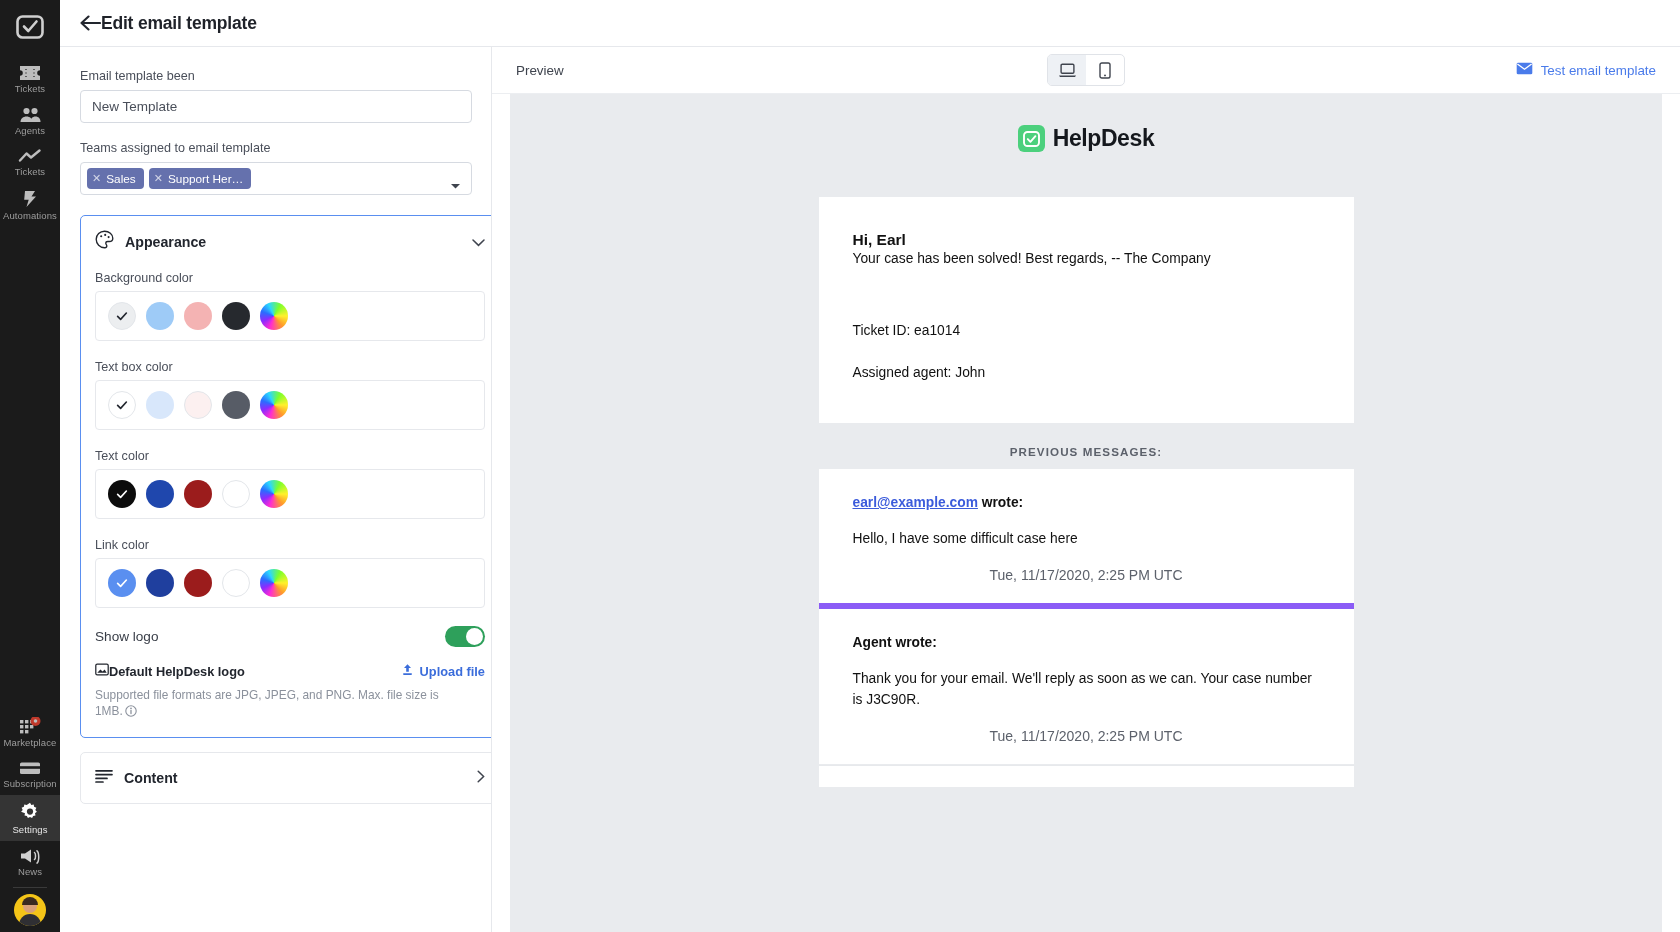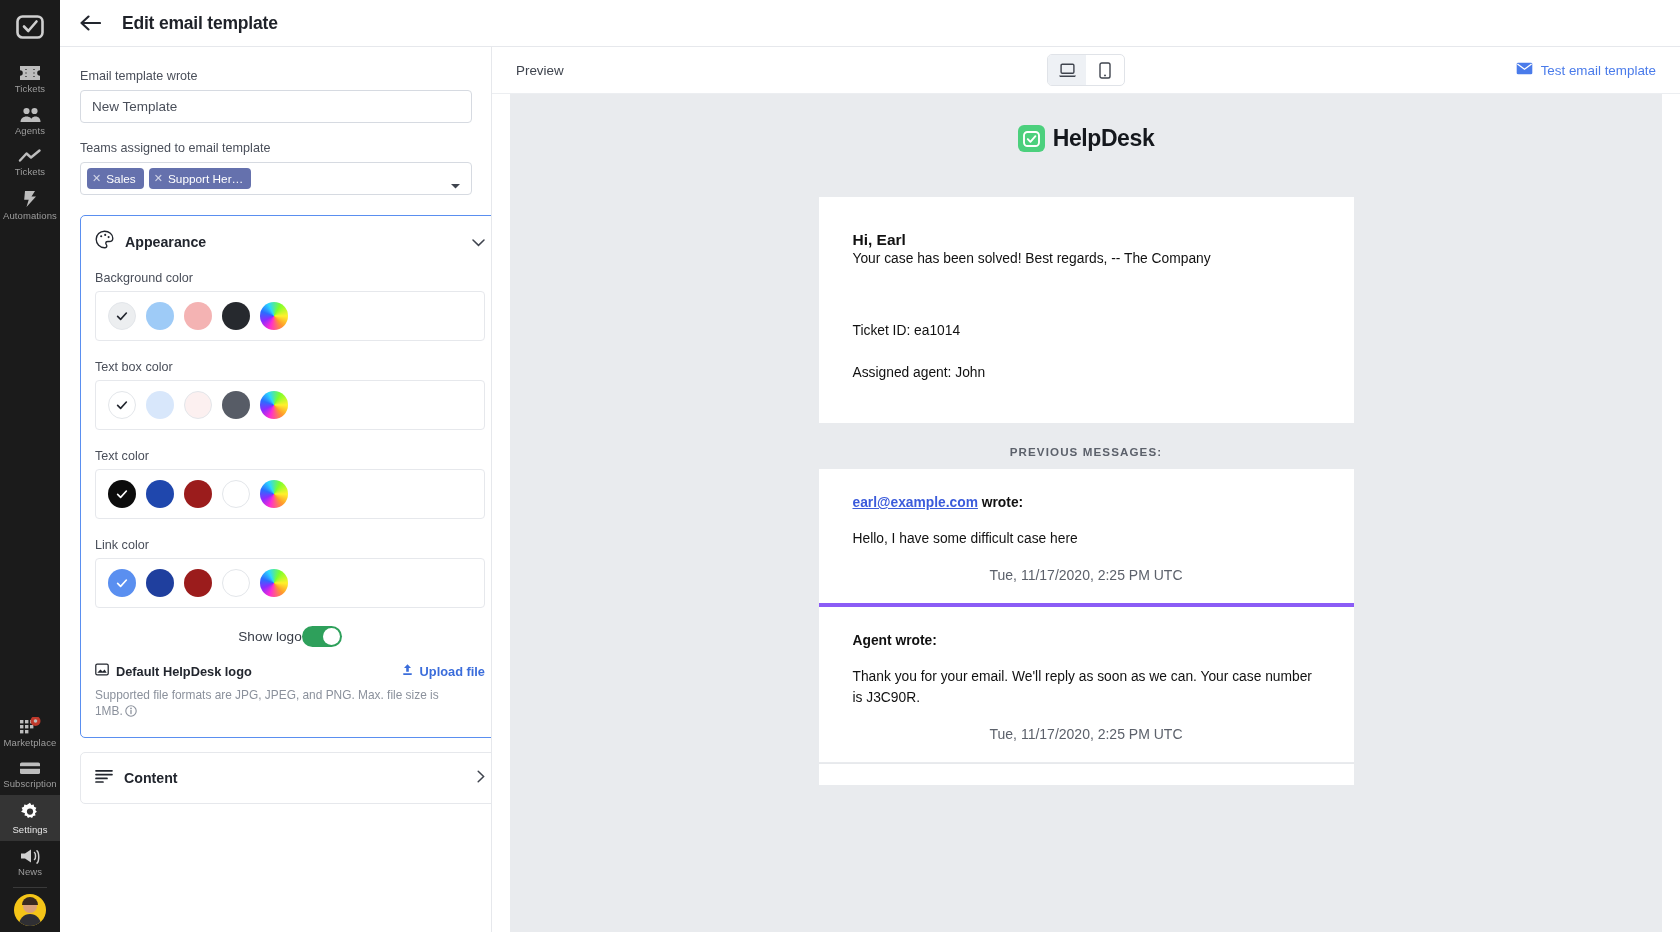--- a/index.html
+++ b/index.html
@@ -41,21 +41,21 @@
     background: #f5c518; position: relative; overflow: hidden;
   }
   .avatar .head { position:absolute; left:9px; top:5px; width:14px; height:14px; border-radius:50%; background:#d8a07a;}
   .avatar .hair { position:absolute; left:8px; top:3px; width:16px; height:8px; border-radius:8px 8px 0 0; background:#3a2a20;}
   .avatar .body { position:absolute; left:5px; bottom:0; width:22px; height:12px; border-radius:11px 11px 0 0; background:#2f2f33;}
 
   
   .main { flex: 1; display: flex; flex-direction: column; min-width: 0; }
   .topbar {
     height: 47px; flex: 0 0 47px; display: flex; align-items: center;
-    gap: 21px; padding: 0 20px; border-bottom: 1px solid #e6e8ec; background:#fff;
+    gap: 0; padding: 0 20px; border-bottom: 1px solid #e6e8ec; background:#fff;
   }
   .back-arrow { cursor: pointer; display:flex; align-items:center; }
   .topbar-title { font-size: 17.5px; font-weight: 700; color: #1f2229; letter-spacing: -.2px; }
 
   .body-split { flex: 1; display: flex; min-height: 0; }
 
   
   .editor {
     width: 432px; flex: 0 0 432px; padding: 22px 20px 0 20px;
     border-right: 1px solid #e6e8ec; overflow: hidden; background: #fff;
@@ -105,32 +105,32 @@
   .sw.ring { border: 1px solid #e3e6ea; }
   .sw .tick { width: 14px; height: 14px; }
   .wheel {
     background:
       conic-gradient(from 200deg,
         #ff2bd1 0deg, #8b2bff 45deg, #2b6bff 90deg,
         #2bd6ff 135deg, #7cff2b 190deg, #fff12b 250deg,
         #ff9a2b 300deg, #ff2bd1 360deg);
   }
 
-  .row-between { display: flex; align-items: center; justify-content: center; }
+  .row-between { display: flex; align-items: center; justify-content: space-between; }
   .show-logo-label { font-size: 13.6px; color: #383d47; }
   .toggle {
     width: 40px; height: 21px; border-radius: 11px; background: #2ea05b;
     position: relative; cursor: pointer;
   }
   .toggle .knob {
     position: absolute; right: 2px; top: 2px; width: 17px; height: 17px;
     border-radius: 50%; background: #fff;
   }
   .logo-row { display:flex; align-items:center; justify-content:space-between; margin-top: 15px; }
-  .logo-left { display: flex; align-items: center; gap: 7px; }
+  .logo-left { display: flex; align-items: center; }
   .logo-name { font-size: 12.8px; font-weight: 700; color: #22262e; }
   .upload-link {
     display: flex; align-items: center; gap: 6px; color: #3b6ddb;
     font-size: 12.8px; font-weight: 700; cursor: pointer;
   }
   .hint {
     margin-top: 7px; font-size: 11.9px; color: #8b919c; line-height: 16px;
     max-width: 345px;
   }
   .hint .info { display:inline-block; vertical-align:-2px; margin-left:2px; }
@@ -172,21 +172,21 @@
   .mail-card { background: #fff; padding: 34px 34px 40px 34px; }
   .mail-greet { font-size: 15.5px; font-weight: 700; color: #111; }
   .mail-p { font-size: 13.8px; color: #111; line-height: 20px; }
   .gap-52 { height: 52px; }
   .gap-22 { height: 22px; }
   .prev-msgs {
     text-align: center; font-size: 11.6px; font-weight: 700; letter-spacing: 1.1px;
     color: #5c616b; padding: 22px 0 11px;
   }
   .msg-card { background: #fff; padding: 26px 34px 20px 34px; }
-  .msg-card + .msg-card { border-top: 4px solid #8b5cf6; }
+  .msg-card + .msg-card { border-top: 6px solid #8b5cf6; }
   .msg-from { font-size: 13.8px; font-weight: 700; color: #111; margin-bottom: 18px; }
   .msg-from a { color: #3b5bdb; }
   .msg-text { font-size: 13.8px; color: #111; line-height: 21px; }
   .msg-time { text-align: center; font-size: 14px; color: #5c616b; margin-top: 18px; }
   .msg-stub { background:#fff; height: 22px; margin-top: 1px; border-top: 1px solid #e7e9ec; }
 </style>
 </head>
 <body>
 
 <div class="app">
@@ -286,21 +286,21 @@
           <path d="M8.5 1.5 L1.5 8 L8.5 14.5 M1.5 8 H20" fill="none" stroke="#22262e" stroke-width="2.1" stroke-linecap="round" stroke-linejoin="round"></path>
         </svg>
       </span>
       <span class="topbar-title">Edit email template</span>
     </div>
 
     <div class="body-split">
 
       <section class="editor">
 
-        <div class="field-label">Email template wrote</div>
+        <div class="field-label">Email template been</div>
         <div class="text-input" placeholder="Email template name">New Template</div>
 
         <div class="spacer-18"></div>
 
         <div class="field-label">Teams assigned to email template</div>
         <div class="multiselect">
           <span class="tag">
             <span class="x">✕</span>
             <span>Sales</span>
           </span>

